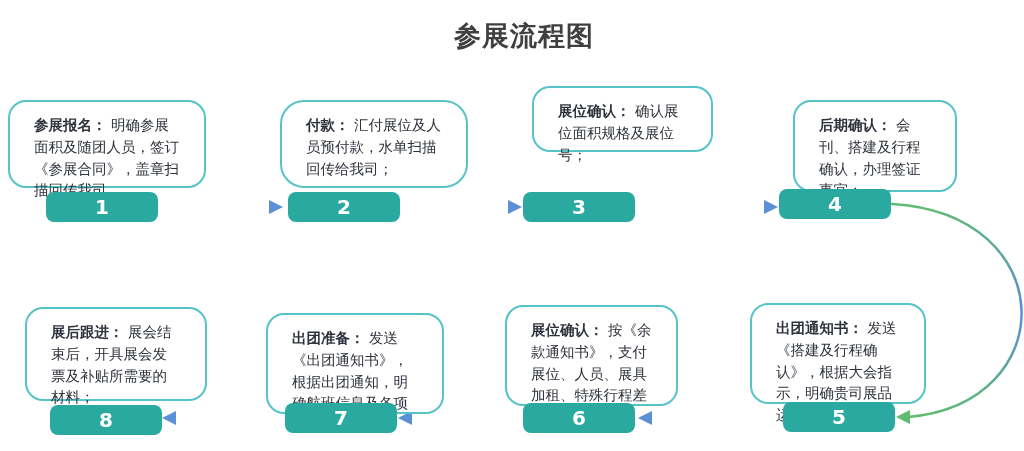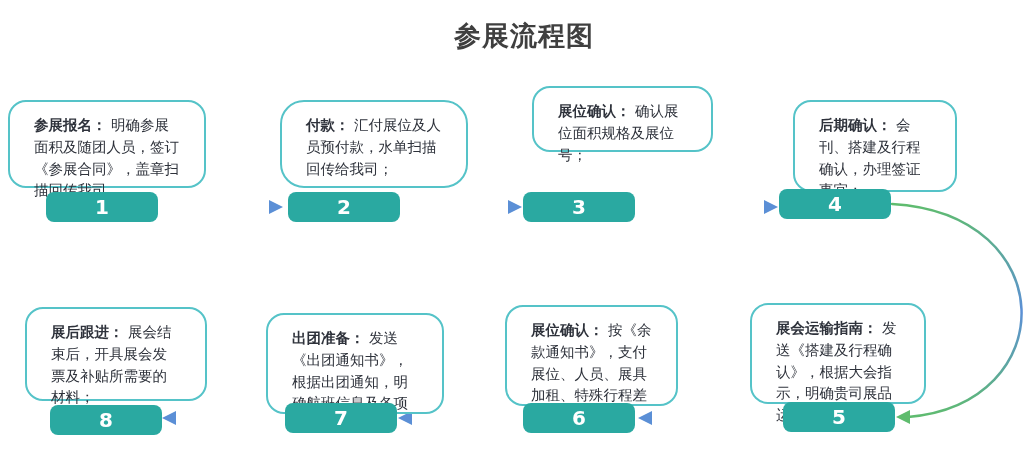--- a/index.html
+++ b/index.html
@@ -176,21 +176,21 @@
       <span class="label">后期确认：</span>
       <span class="desc">会刊、搭建及行程确认，办理签证事宜；</span>
     </div>
     <div class="bar n4">
       <span>4</span>
     </div>
   </div>
 
   <div class="step">
     <div class="box b5">
-      <span class="label">展会运输指南：</span>
+      <span class="label">出团通知书：</span>
       <span class="desc">发送《搭建及行程确认》，根据大会指示，明确贵司展品运输截至时间点；</span>
     </div>
     <div class="bar n5">
       <span>5</span>
     </div>
   </div>
 
   <div class="step">
     <div class="box b6">
       <span class="label">展位确认：</span>

